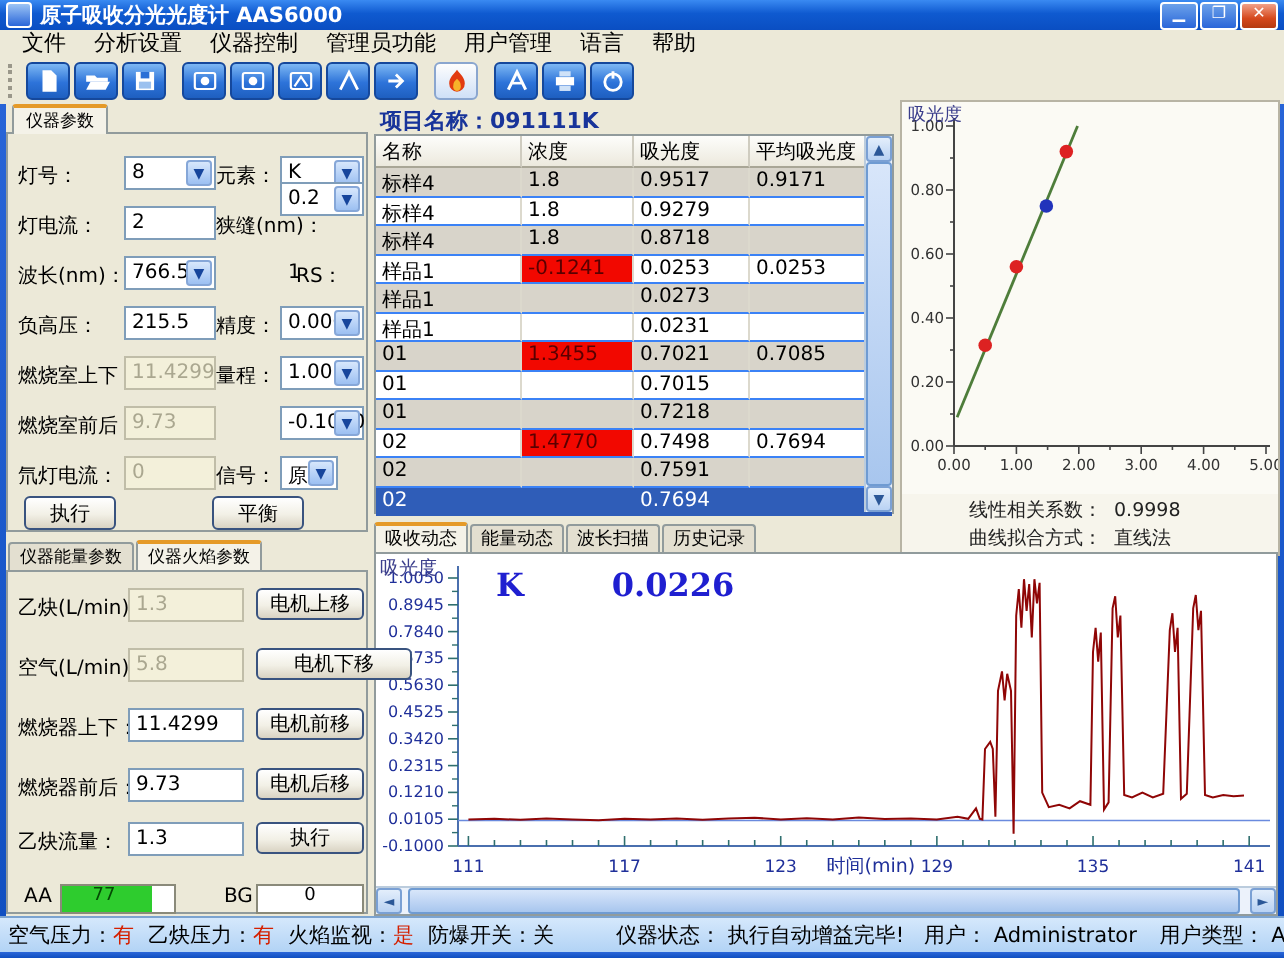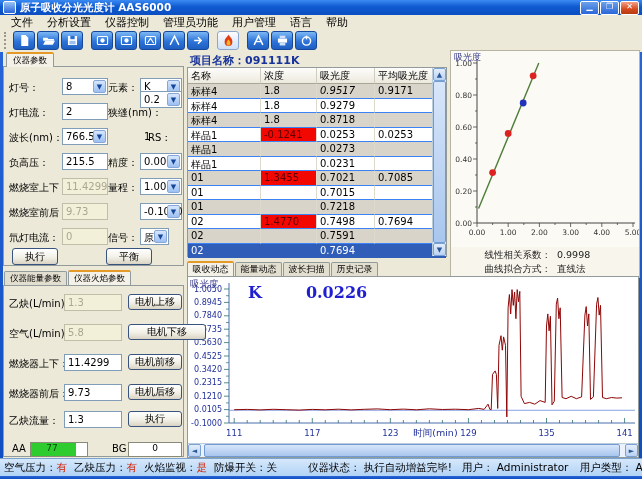--- a/index.html
+++ b/index.html
@@ -14,21 +14,21 @@
     background:linear-gradient(#3a8af2,#0f5ad0 45%,#0a4ec2);display:flex;align-items:center;
     color:#fff;font-weight:bold;font-size:10.5px;padding:0 3px;}
   .appicon{width:11px;height:11px;border:1px solid #fff;border-radius:2px;margin-right:4px;
     background:linear-gradient(#9cc4f5,#2a66d9);}
   .winbtns{margin-left:auto;display:flex;gap:1px;}
   .winbtn{width:17px;height:12px;border:1px solid #fff;border-radius:2px;color:#fff;font-size:8px;
     line-height:10px;text-align:center;background:linear-gradient(#6ba1ea,#2a66d9);}
   .winbtn.close{background:linear-gradient(#f1a088,#d5491d 60%,#b53a12);}
   
   .menubar{position:absolute;left:0;top:15px;right:0;height:14px;background:#ece9d8;
-    display:flex;align-items:center;padding-left:4px;}
+    display:flex;align-items:flex-end;padding-left:4px;}
   .menu-item{padding:0 7px;font-size:11px;}
   .toolbar{position:absolute;left:0;top:29px;right:0;height:23px;background:#ece9d8;
     display:flex;align-items:center;padding-left:3px;}
   .grip{width:3px;height:17px;border-left:2px dotted #9a978a;margin:0 4px 0 1px;}
   .tbtn{width:22px;height:19px;border-radius:3px;margin-right:2px;
     background:linear-gradient(#7db8f4,#2d73d9 55%,#1e5fc0);border:1px solid #15489c;
     display:flex;align-items:center;justify-content:center;box-sizing:border-box;}
   .tbtn svg{width:13px;height:13px;}
   .tbtn.active{background:linear-gradient(#fdfdfd,#cfe0f7);border-color:#8aa6cf;}
   .tbtn.gap{margin-right:8px;}
@@ -285,21 +285,21 @@
   <div id="tablewrap">
       <div class="thead">
         <div class="th" style="width: 73px;">名称</div>
         <div class="th" style="width: 56px;">浓度</div>
         <div class="th" style="width: 58px;">吸光度</div>
         <div class="th" style="width: 58px;">平均吸光度</div>
       </div>
       <div class="trow alt">
         <div class="td" style="width: 73px;">标样4</div>
         <div class="td" style="width: 56px;">1.8</div>
-        <div class="td" style="width: 58px; font-style: italic;">0.9517</div>
+        <div class="td" style="width: 58px;">0.9517</div>
         <div class="td" style="width: 58px;">0.9171</div>
       </div>
       <div class="trow">
         <div class="td" style="width: 73px;">标样4</div>
         <div class="td" style="width: 56px;">1.8</div>
         <div class="td" style="width: 58px;">0.9279</div>
         <div class="td" style="width: 58px;"></div>
       </div>
       <div class="trow alt">
         <div class="td" style="width: 73px;">标样4</div>

